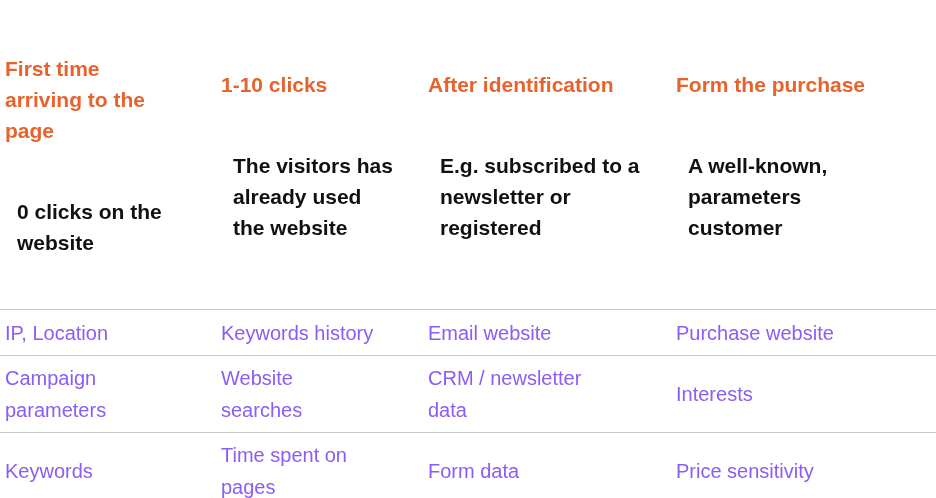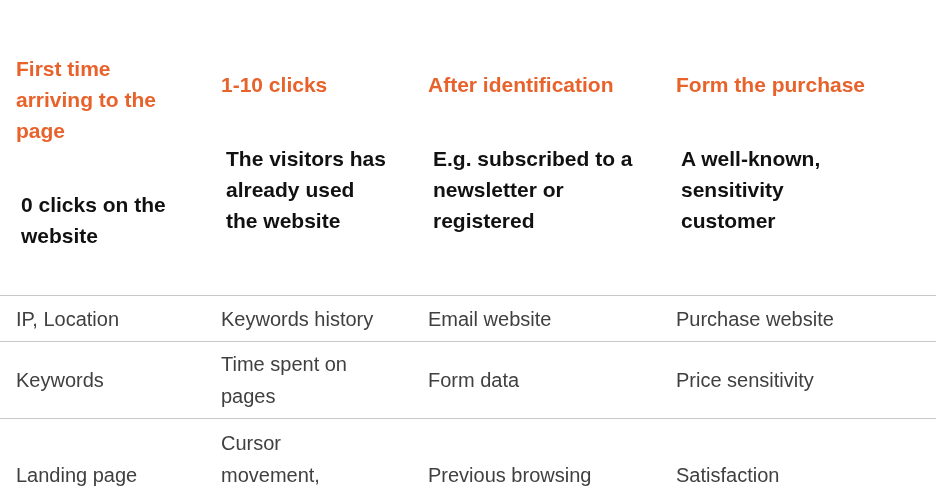--- a/index.html
+++ b/index.html
@@ -23,44 +23,44 @@
   col.c2 { width: 207px; }
   col.c3 { width: 248px; }
   col.c4 { width: 260px; }
 
   th, td {
     text-align: left;
     vertical-align: middle;
     white-space: pre-line;
     padding: 0 12px 0 0;
   }
-  th:first-child, td:first-child { padding-left: 16px; }
+  th:first-child, td:first-child { padding-left: 5px; }
 
   
   thead th {
     padding-top: 22px;
     padding-bottom: 8px;
     font-size: 21px;
     line-height: 31px;
     font-weight: bold;
     color: #111111;
   }
   .col-title {
     color: #E8622C;
     margin: 0 0 7px 0;
   }
-  .col-desc { margin: 5px; }
+  .col-desc { margin: 12px; }
 
   
   tbody tr { border-top: 1px solid #C8C8C8; }
   tbody td {
     font-size: 20px;
     line-height: 32px;
     font-weight: normal;
-    color: #404040;
+    color: #8b5cf6;
     padding-top: 6px;
     padding-bottom: 6px;
   }
   tbody tr.r1 td { height: 33px; }
   tbody tr.r4 td { padding-top: 8px; padding-bottom: 9px; }
 </style>
 </head>
 <body>
 
 <table class="compare">
@@ -87,31 +87,40 @@
       </th>
       <th>
         <div class="col-title">After identification</div>
         <div class="col-desc">E.g. subscribed to a
 newsletter or
 registered</div>
       </th>
       <th>
         <div class="col-title">Form the purchase</div>
         <div class="col-desc">A well-known,
-sensitivity
+parameters
 customer</div>
       </th>
     </tr>
   </thead>
   <tbody>
     <tr class="r1">
       <td>IP, Location</td>
       <td>Keywords history</td>
       <td>Email website</td>
       <td>Purchase website</td>
+    </tr>
+    <tr class="r2">
+      <td>Campaign
+parameters</td>
+      <td>Website
+searches</td>
+      <td>CRM / newsletter
+data</td>
+      <td>Interests</td>
     </tr>
     <tr class="r3">
       <td>Keywords</td>
       <td>Time spent on
 pages</td>
       <td>Form data</td>
       <td>Price sensitivity</td>
     </tr>
     <tr class="r4">
       <td>Landing page</td>

